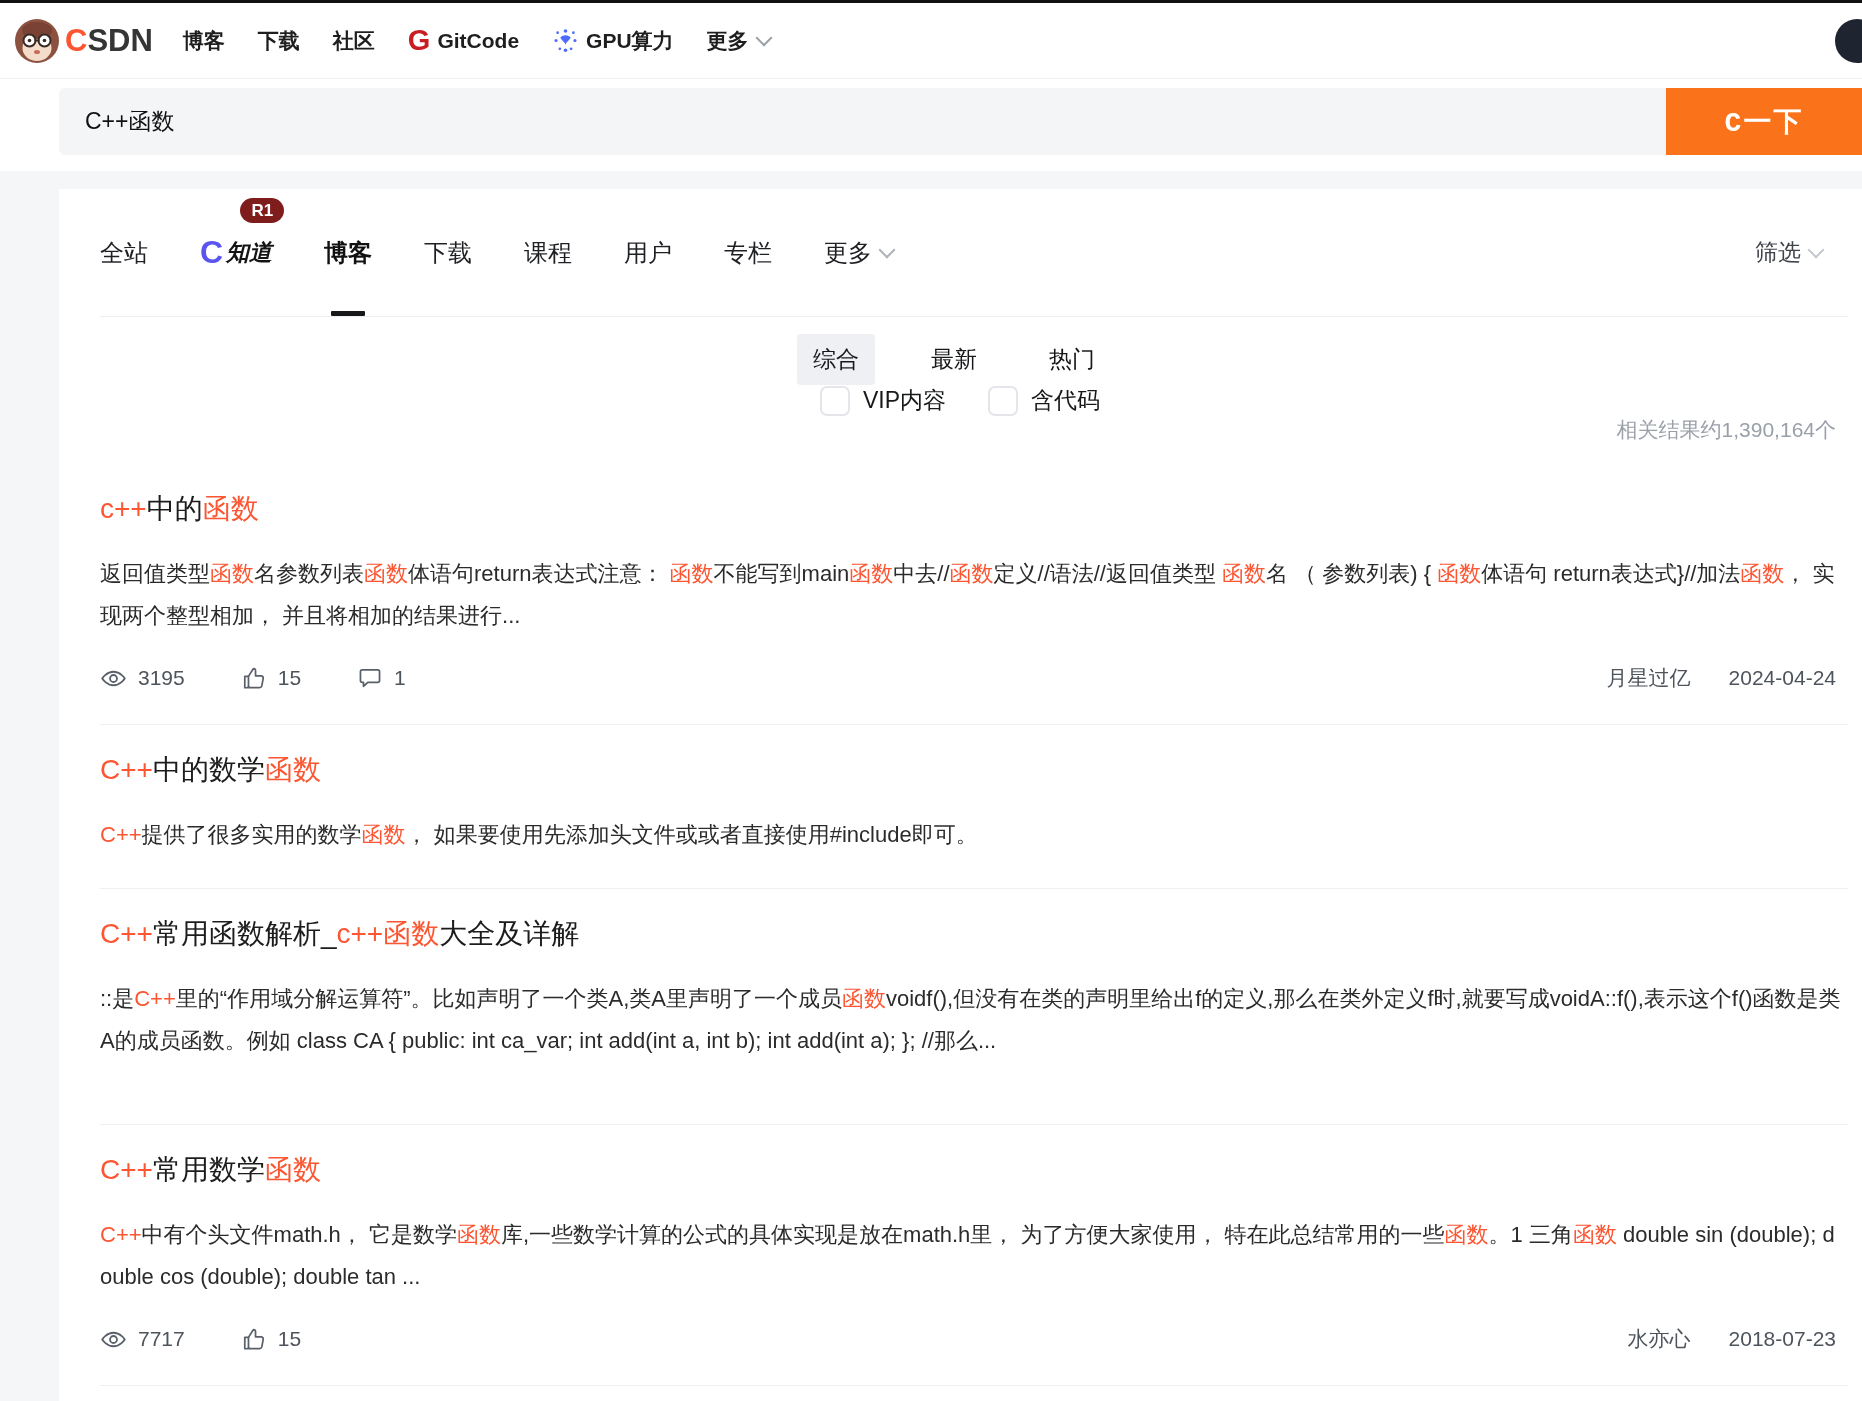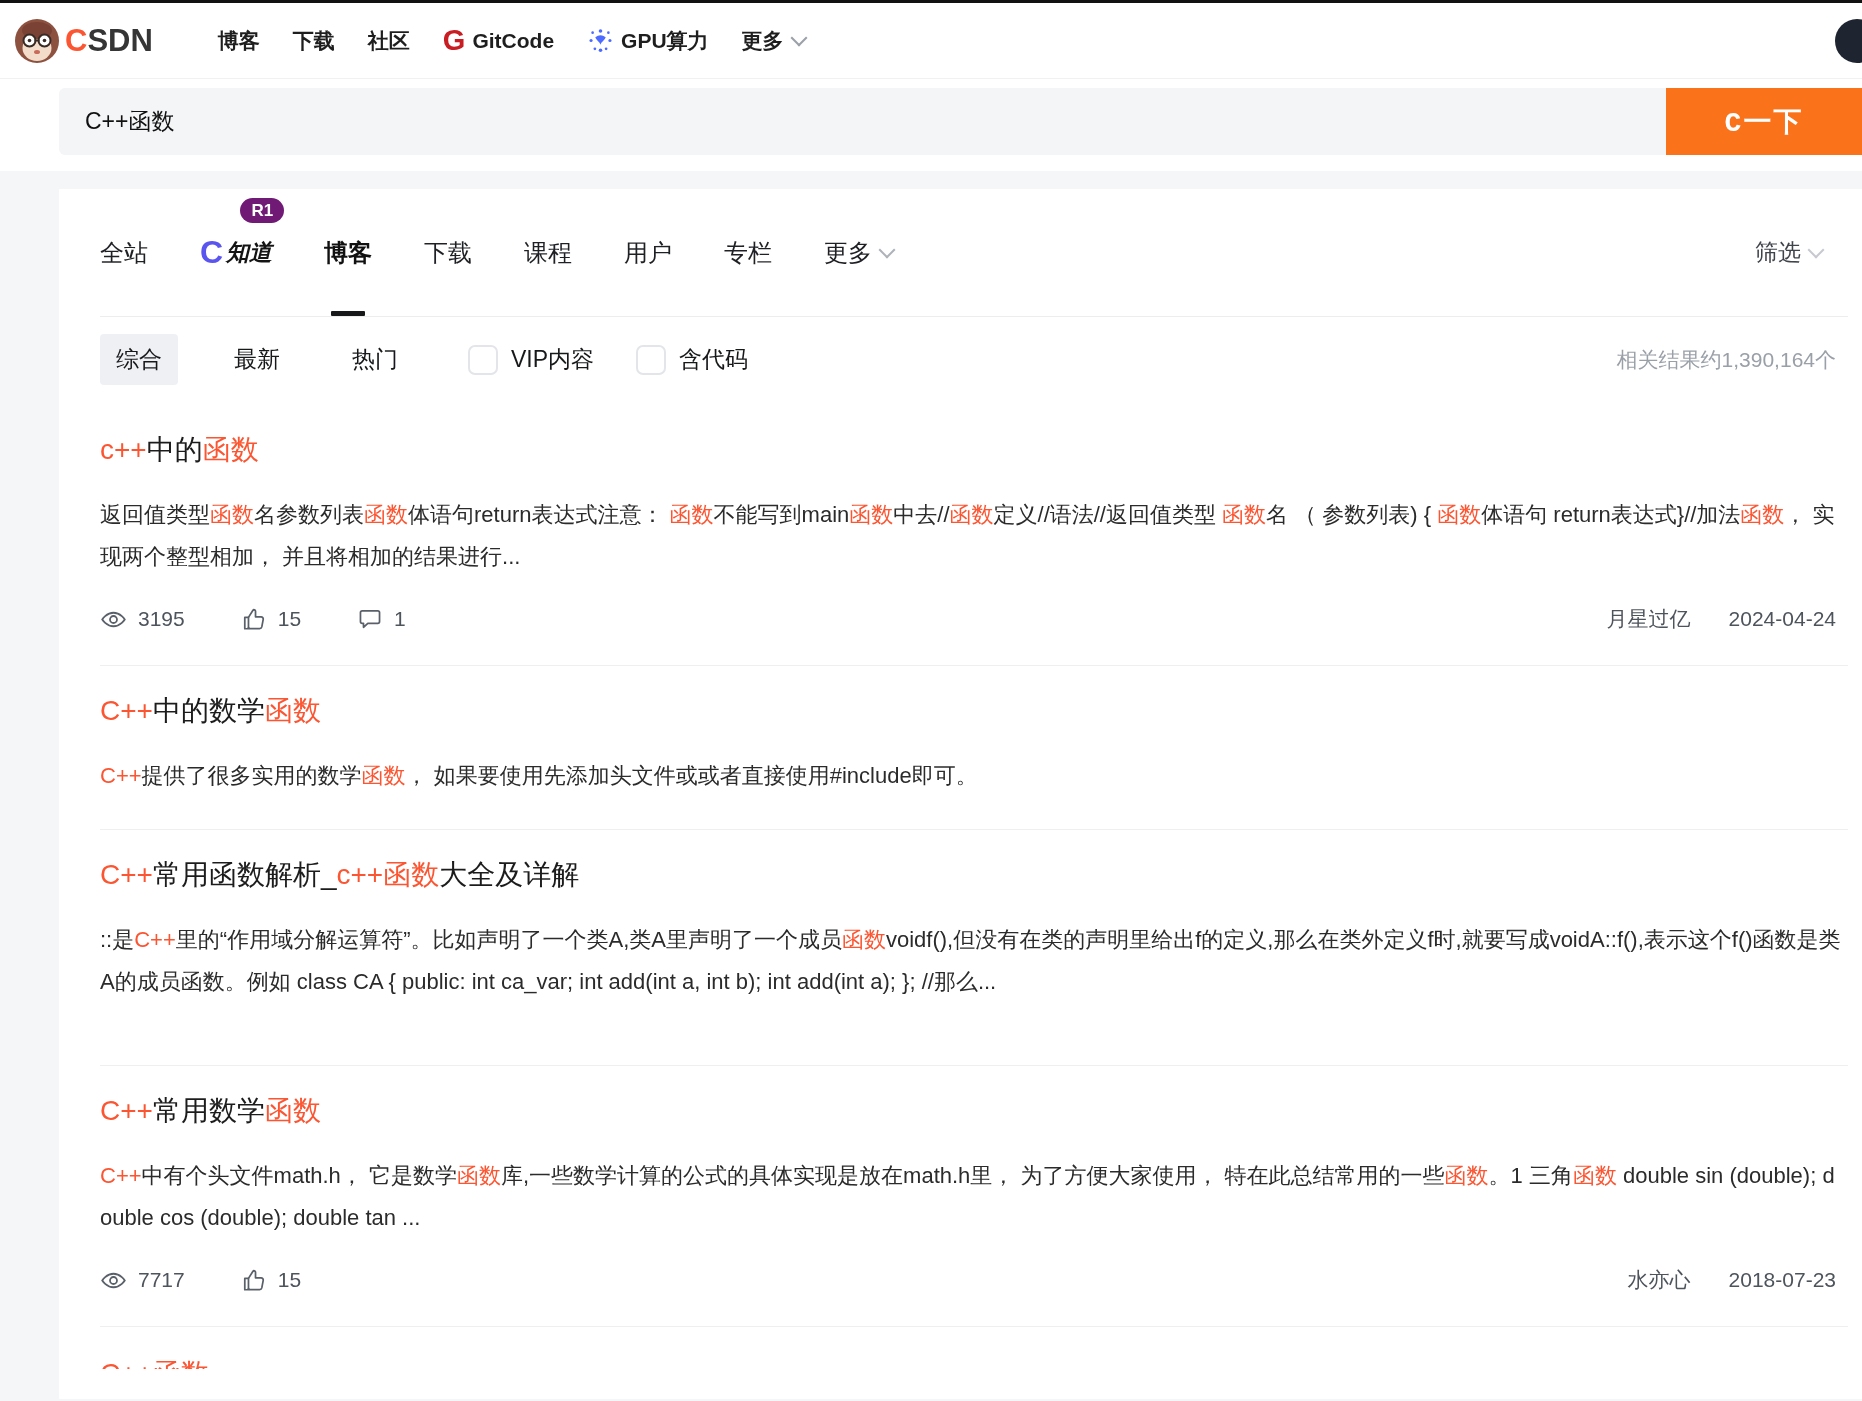--- a/index.html
+++ b/index.html
@@ -1,20 +1,20 @@
 <!DOCTYPE html>
 <html><head>
 <meta charset="utf-8">
 <style>
   html,body{margin:0;padding:0;width:1862px;height:1401px;overflow:hidden;
     background:#f5f6f7;font-family:"Liberation Sans","DejaVu Sans",sans-serif;}
   .top-edge{height:3px;background:#111;}
   
   .topbar{height:75px;background:#fff;display:flex;align-items:center;
-    padding-left:14px;position:relative;border-bottom:1px solid #f1f1f1;gap:35px;}
+    padding-left:14px;position:relative;border-bottom:1px solid #f1f1f1;}
   .brand{display:flex;align-items:center;cursor:pointer;}
   .csdn-word{font-size:31px;font-weight:800;margin-left:5px;letter-spacing:0;}
   .csdn-word .c{color:#fc5531;}
   .csdn-word .sdn{color:#353535;}
   .topnav{display:flex;align-items:center;margin-left:30px;}
   .nav-item{display:flex;align-items:center;margin-right:33px;font-size:21px;
     font-weight:600;color:#1e1e1e;cursor:pointer;white-space:nowrap;}
   .gitcode-g{font-weight:900;font-size:29px;color:#c71d23;margin-right:7px;}
   .nav-item svg{margin-right:7px;}
   .chev{display:inline-block;width:10px;height:10px;border-right:2px solid #aeb2b9;
@@ -34,27 +34,27 @@
   .card{background:#fff;min-height:1210px;padding:0 14px 0 41px;}
   
   .tabs-row{display:flex;align-items:center;height:127px;border-bottom:1px solid #ededed;}
   .tab{display:flex;align-items:center;height:100%;position:relative;
     margin-right:52px;font-size:24px;color:#1f2024;cursor:pointer;white-space:nowrap;}
   .tab.active .tab-label{font-weight:700;color:#111;}
   .tab.active::after{content:"";position:absolute;left:50%;transform:translateX(-50%);
     bottom:0;width:34px;height:5px;background:#17181a;border-radius:1px;}
   .zhidao-c{font-size:32px;font-weight:800;color:#5b55f0;margin-right:3px;}
   .tab .zhidao-text{font-weight:700;font-size:23px;color:#141414;font-style:italic;}
-  .r1-badge{position:absolute;top:9px;left:56%;background:#701a75;color:#fff;
+  .r1-badge{position:absolute;top:9px;left:56%;background:#7f1d1d;color:#fff;
     font-size:17px;font-weight:600;padding:4px 11px;border-radius:14px;line-height:1;}
   .filter-toggle{margin-left:auto;display:flex;align-items:center;font-size:23px;
     color:#3f434a;cursor:pointer;margin-right:26px;}
   .filter-toggle .chev{border-color:#c6c9cf;}
   
-  .filter-row{display:flex;align-items:center;padding:17px 0 20px;}
+  .filter-row{display:flex;align-items:center;padding:17px 0 20px;flex-direction:column;}
   .sort-opt{font-size:23px;color:#17181a;margin-right:40px;padding:10px 16px;
     border-radius:4px;cursor:pointer;}
   .sort-opt.selected{background:#eff0f4;}
   .cb{display:flex;align-items:center;margin-right:42px;cursor:pointer;}
   .cb-box{width:26px;height:26px;border:2px solid #e3e5ea;border-radius:7px;
     background:#fff;margin-right:13px;}
   .cb-label{font-size:23px;color:#17181a;}
   .count{margin-left:auto;color:#9aa0a8;font-size:21px;margin-right:12px;}
   
   .result{padding:26px 0 32px;border-bottom:1px solid #efefef;}

